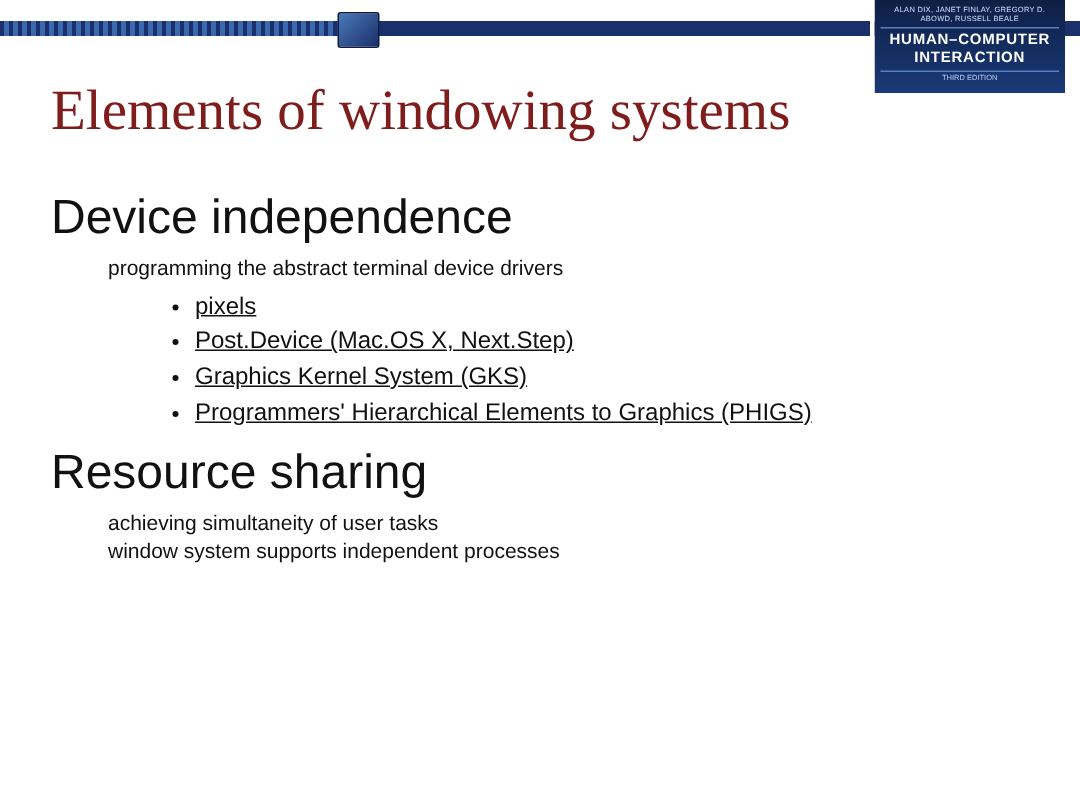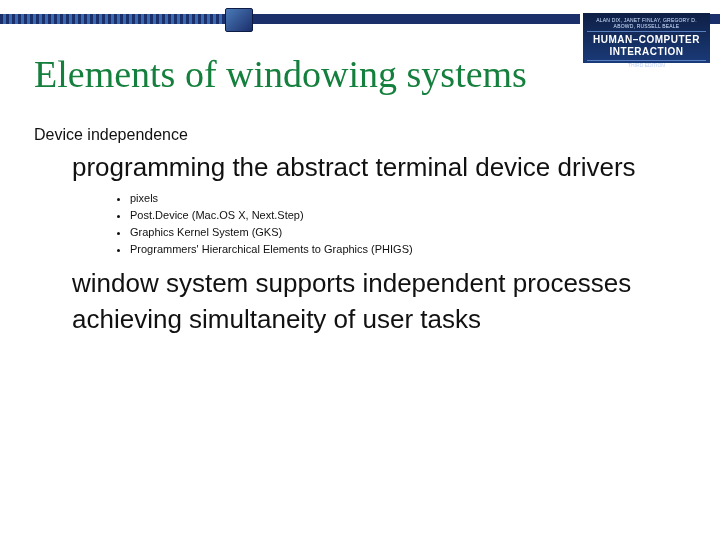--- a/index.html
+++ b/index.html
@@ -42,24 +42,24 @@
     top: 8px;
     left: 225px;
     width: 26px;
     height: 22px;
     background: linear-gradient(135deg, #4a7ab8, #1b2f6b);
     border: 1px solid #0e1c45;
     border-radius: 2px;
   }
   .book {
     position: absolute;
-    top: 13px;
+    top: 0;
     right: 10px;
     width: 130px;
-    height: 50px;
+    height: 62px;
     background: linear-gradient(180deg, #0e1f45 0%, #1a3a78 100%);
     color: #d9e3f5;
     font-size: 6px;
     text-align: center;
     padding: 4px 4px 0 4px;
     box-sizing: border-box;
     line-height: 1.2;
     border-left: 3px solid #ffffff;
   }
   .book .authors {
@@ -80,40 +80,41 @@
   }
   .book .edition {
     font-size: 5px;
     color: #b9cef5;
   }
   .slide-title {
     font-family: Georgia, 'Times New Roman', serif;
     font-size: 38px;
     font-weight: normal;
     margin: 24px 0 30px 34px;
-    color: #15803d;
+    color: #7f1d1d;
   }
   .section {
     margin-left: 34px;
     margin-right: 40px;
   }
   .section-head {
-    font-size: 16px;
+    font-size: 32px;
     margin-bottom: 6px;
   }
   .sub {
-    font-size: 26px;
+    font-size: 14px;
     margin-left: 38px;
     line-height: 1.35;
   }
   ul.bullets {
     margin: 6px 0 10px 70px;
     padding-left: 26px;
-    font-size: 11px;
+    font-size: 16px;
     line-height: 1.35;
+    text-decoration: underline;
   }
   ul.bullets li {
     margin-bottom: 2px;
   }
 </style>
 </head>
 <body>
 
 <div class="header-bar">
   <div class="bar-line"></div>
@@ -133,15 +134,16 @@
   <div class="sub">programming the abstract terminal device drivers</div>
   <ul class="bullets">
     <li>pixels</li>
     <li>Post.Device  (Mac.OS X, Next.Step)</li>
     <li>Graphics Kernel System (GKS)</li>
     <li>Programmers' Hierarchical Elements to Graphics (PHIGS)</li>
   </ul>
 </div>
 
 <div class="section">
+  <div class="section-head">Resource sharing</div>
+  <div class="sub">achieving simultaneity of user tasks</div>
   <div class="sub">window system supports independent processes</div>
-  <div class="sub">achieving simultaneity of user tasks</div>
 </div>
 
 </body></html>

